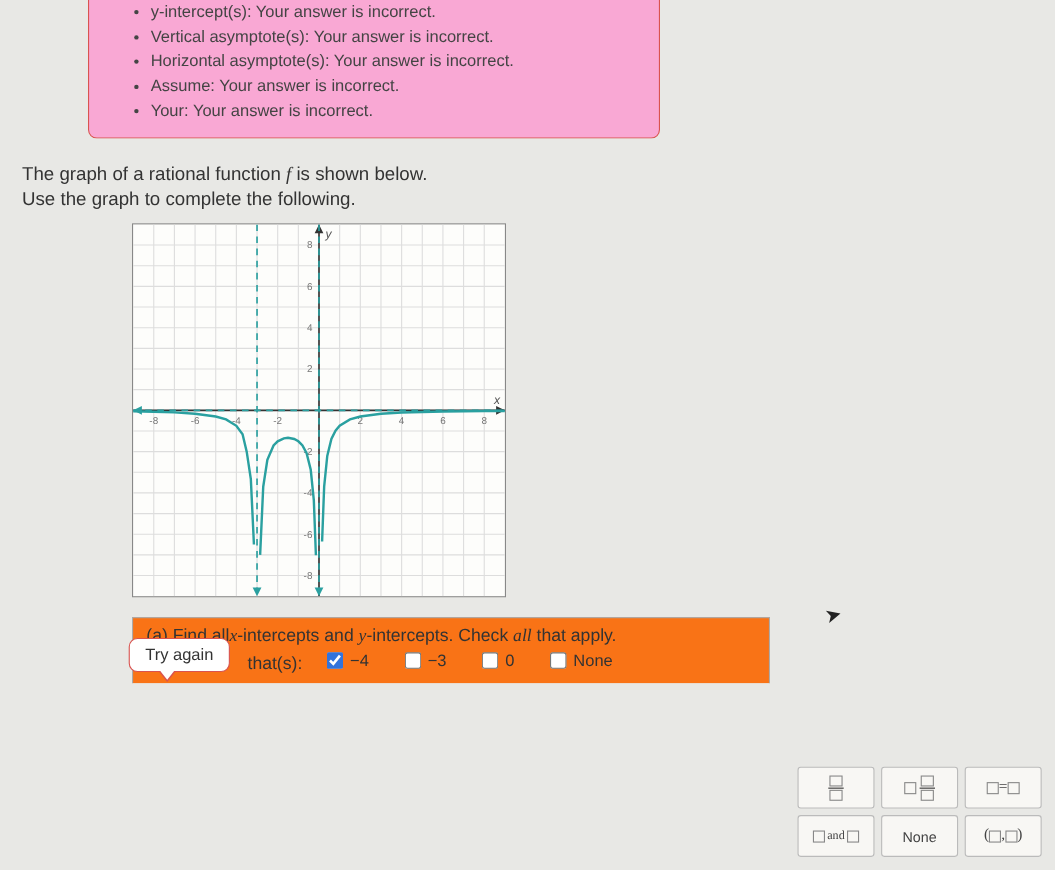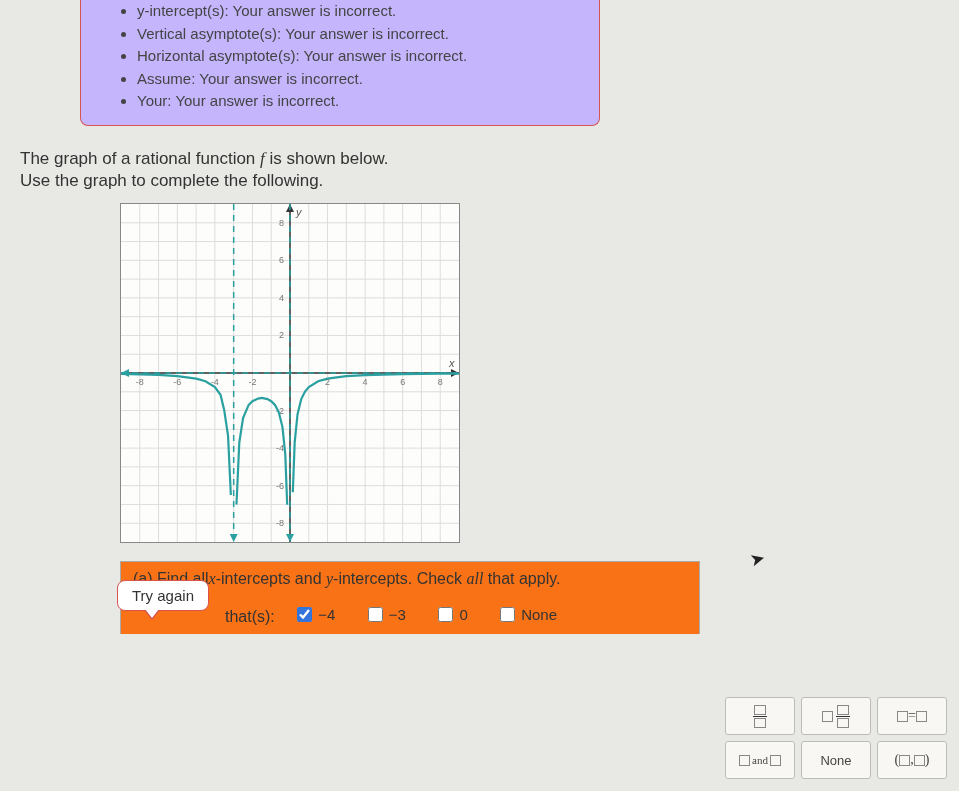--- a/index.html
+++ b/index.html
@@ -14,21 +14,21 @@
     overflow: hidden;
     position: relative;
   }
   .feedback-box {
     margin: 0 0 20px 80px;
     border: 1px solid #d9534f;
     border-top: none;
     border-radius: 0 0 8px 8px;
     padding: 0 20px 12px 20px;
     width: 520px;
-    background: #c4b5fd;
+    background: #f9a8d4;
   }
   .feedback-box ul {
     margin: 0;
     padding-left: 36px;
   }
   .feedback-box li {
     font-size: 15px;
     color: #444;
     line-height: 1.5;
   }
@@ -67,21 +67,21 @@
     font-size: 16px;
     position: relative;
     background: #f97316;
   }
   .part-label { color:#333; }
   .strike-line {
     position: relative;
     display: inline-block;
   }
   .row2 {
-    margin-top: 16px;
+    margin-top: 2px;
     margin-left: 2px;
     padding-bottom: 8px;
   }
   .try-again {
     position: absolute;
     left: -4px;
     top: 18px;
     background: #fff;
     border: 1.5px solid #d9534f;
     border-radius: 8px;

